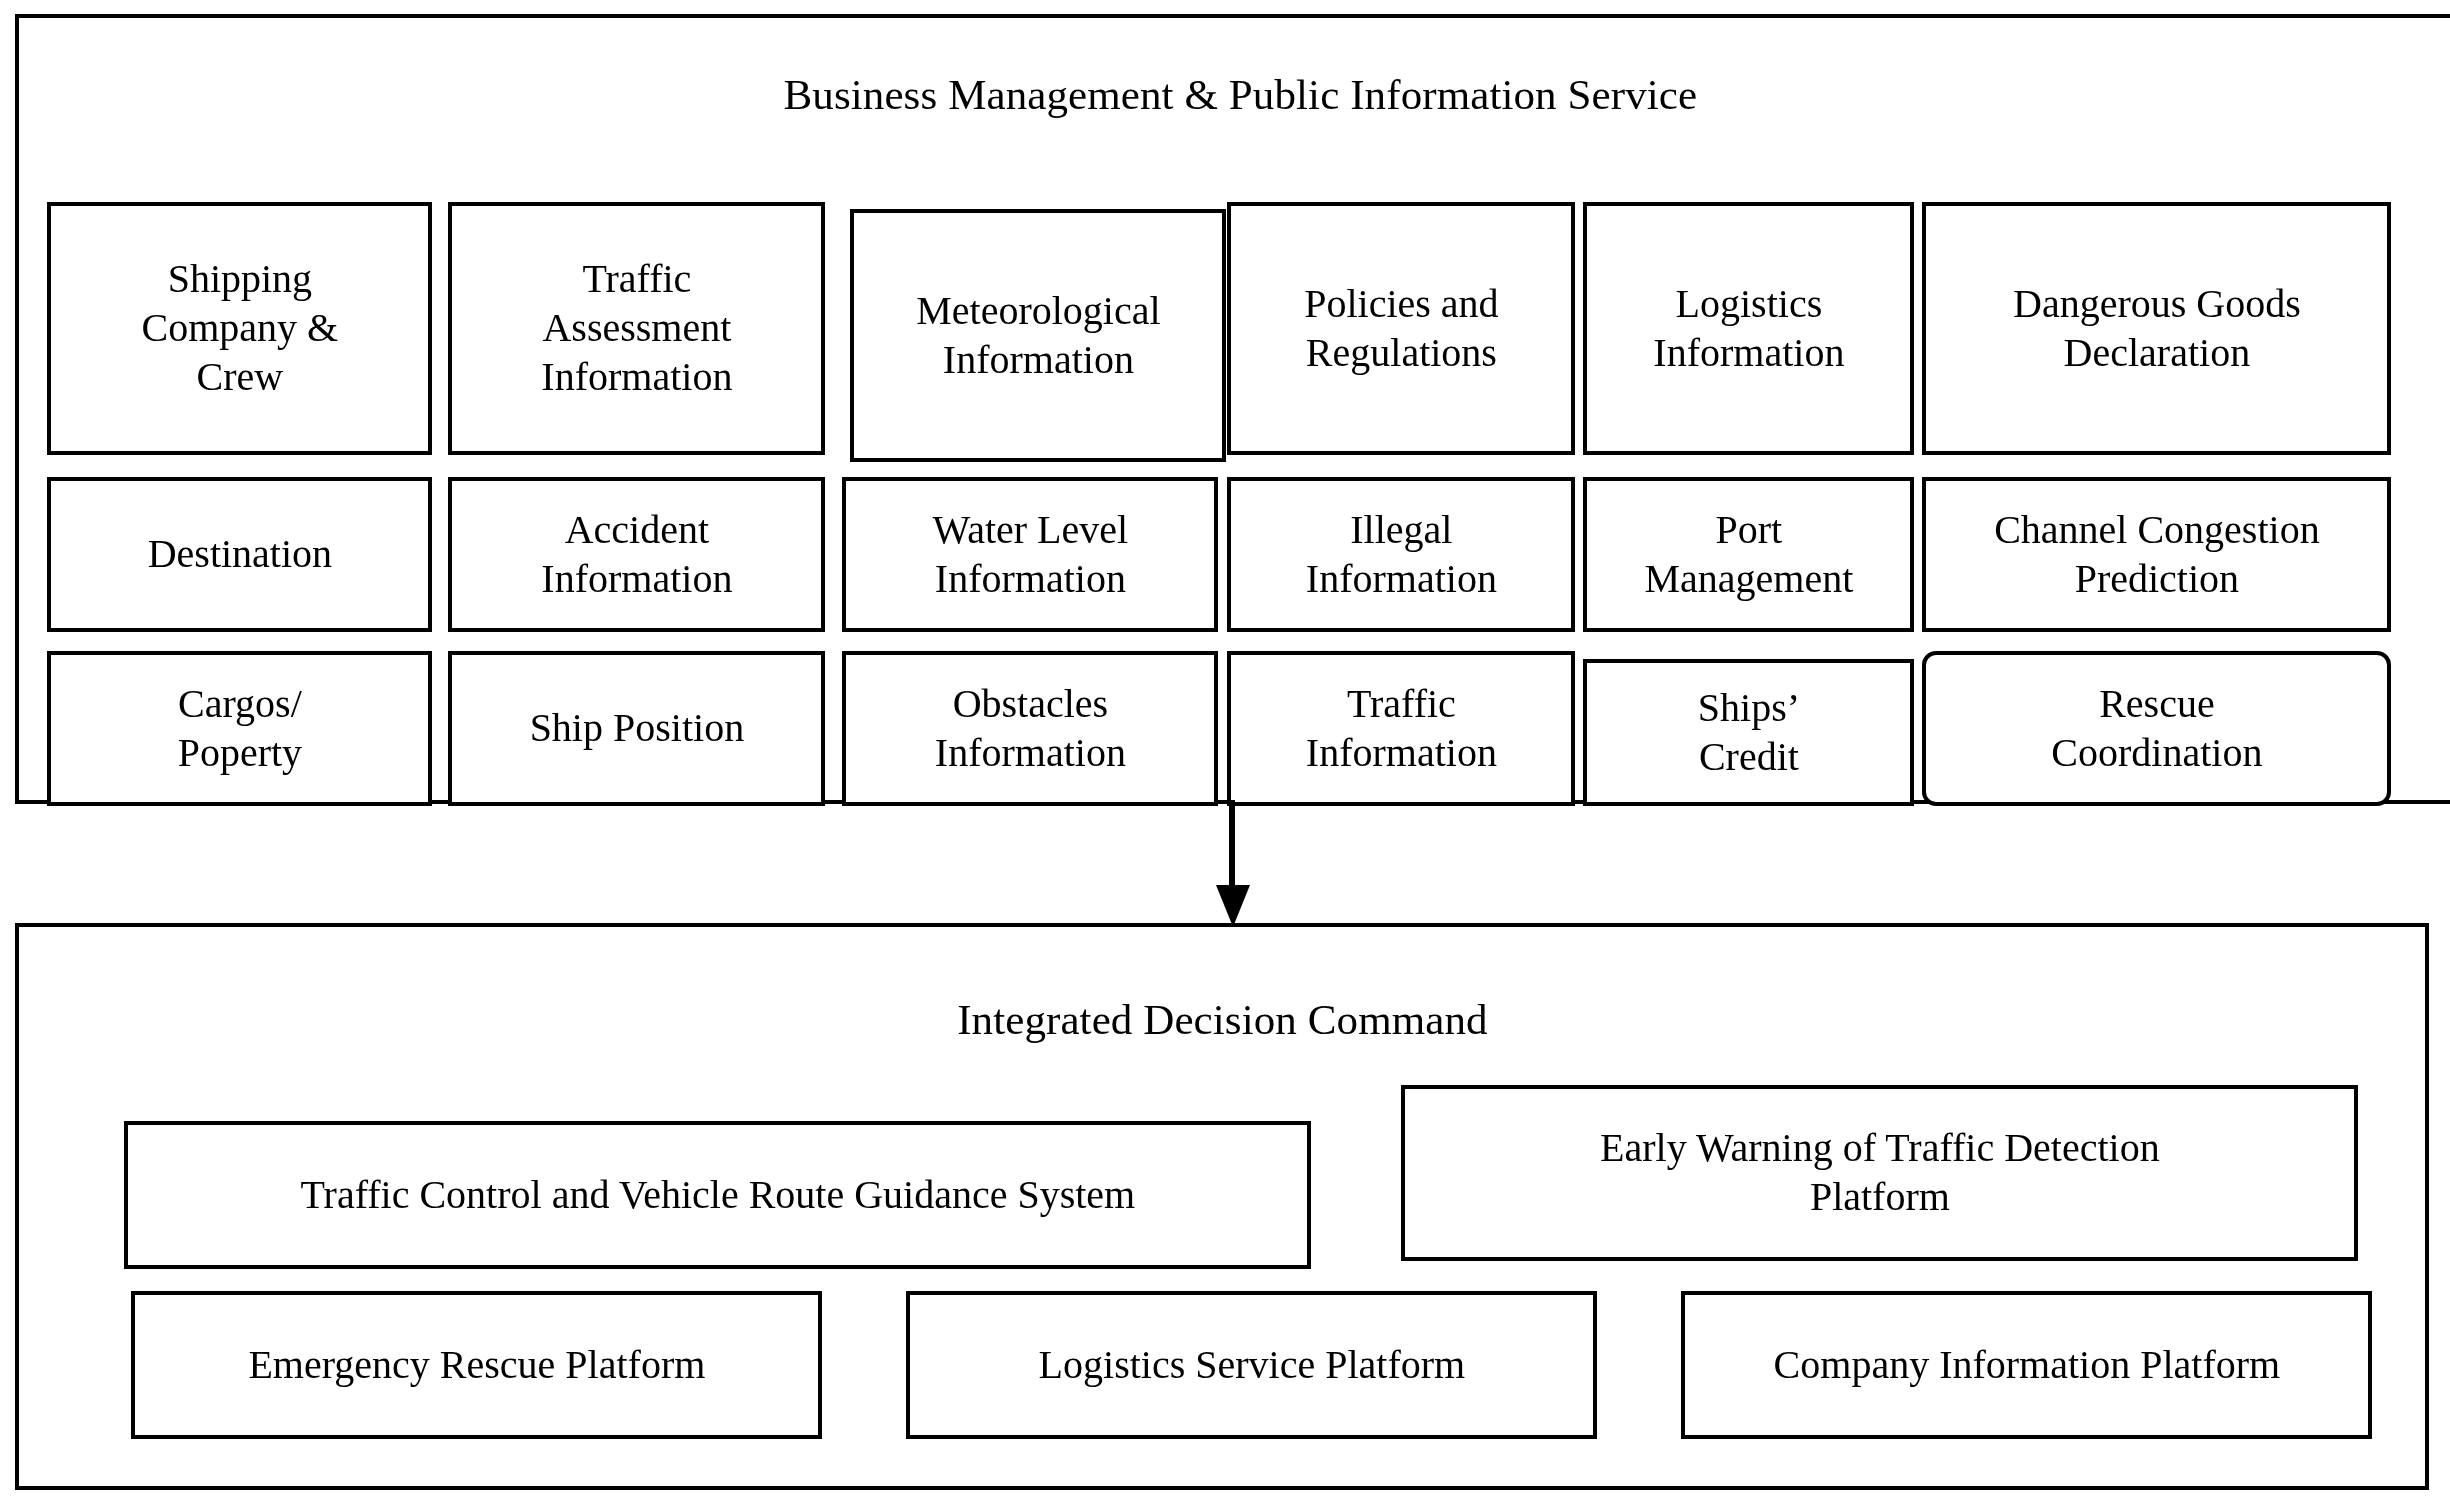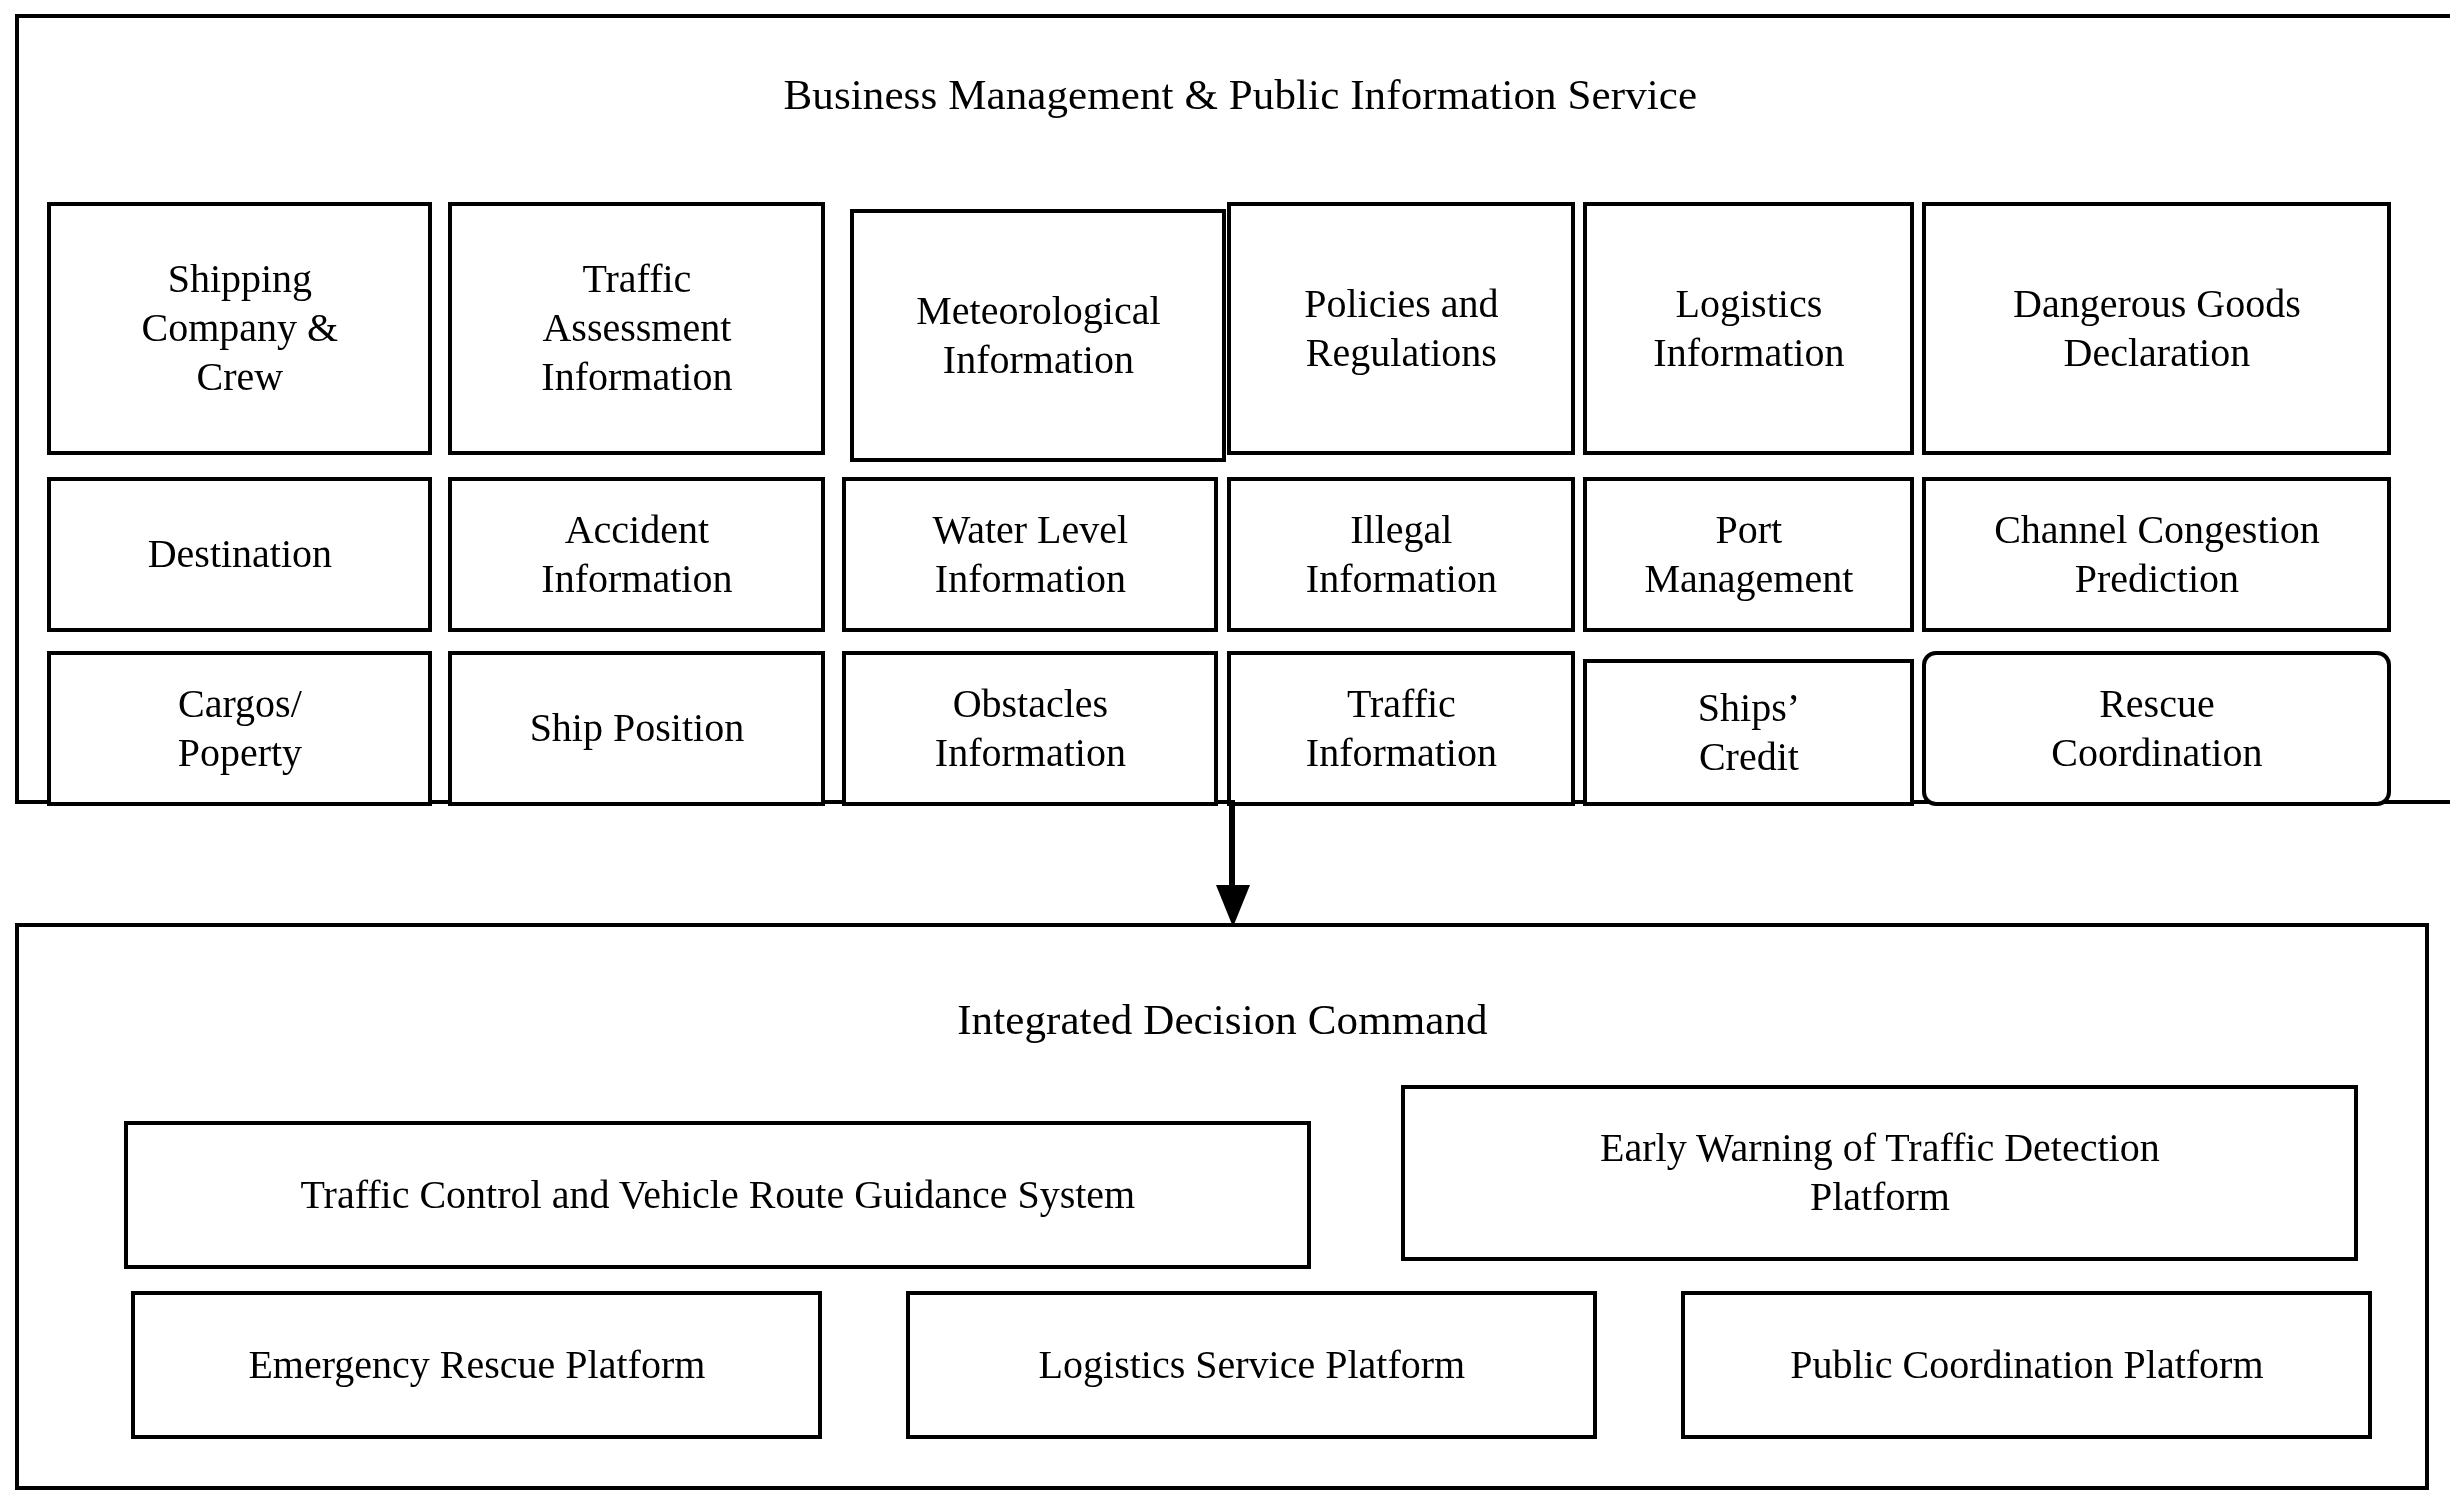--- a/index.html
+++ b/index.html
@@ -205,18 +205,18 @@
 Platform</span>
     </div>
 
     <div class="cell" style="left:112px; top:364px; width:691px;  height:148px;">
       <span class="cell-text">Emergency Rescue Platform</span>
     </div>
     <div class="cell" style="left:887px;top:364px; width:691px;  height:148px;">
       <span class="cell-text">Logistics Service Platform</span>
     </div>
     <div class="cell" style="left:1662px;top:364px; width:691px;  height:148px;">
-      <span class="cell-text">Public Coordination Platform</span>
+      <span class="cell-text">Company Information Platform</span>
     </div>
   </div>
 
 </div>
 
 
 </body></html>

